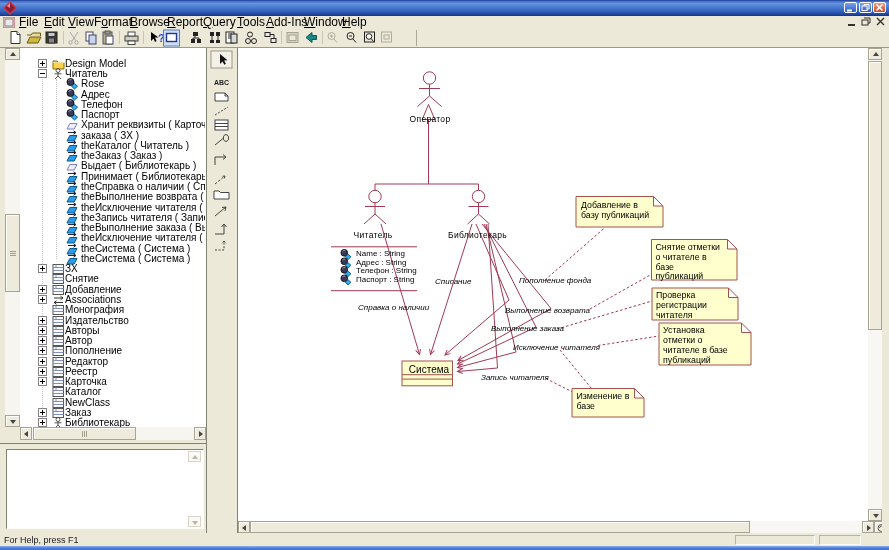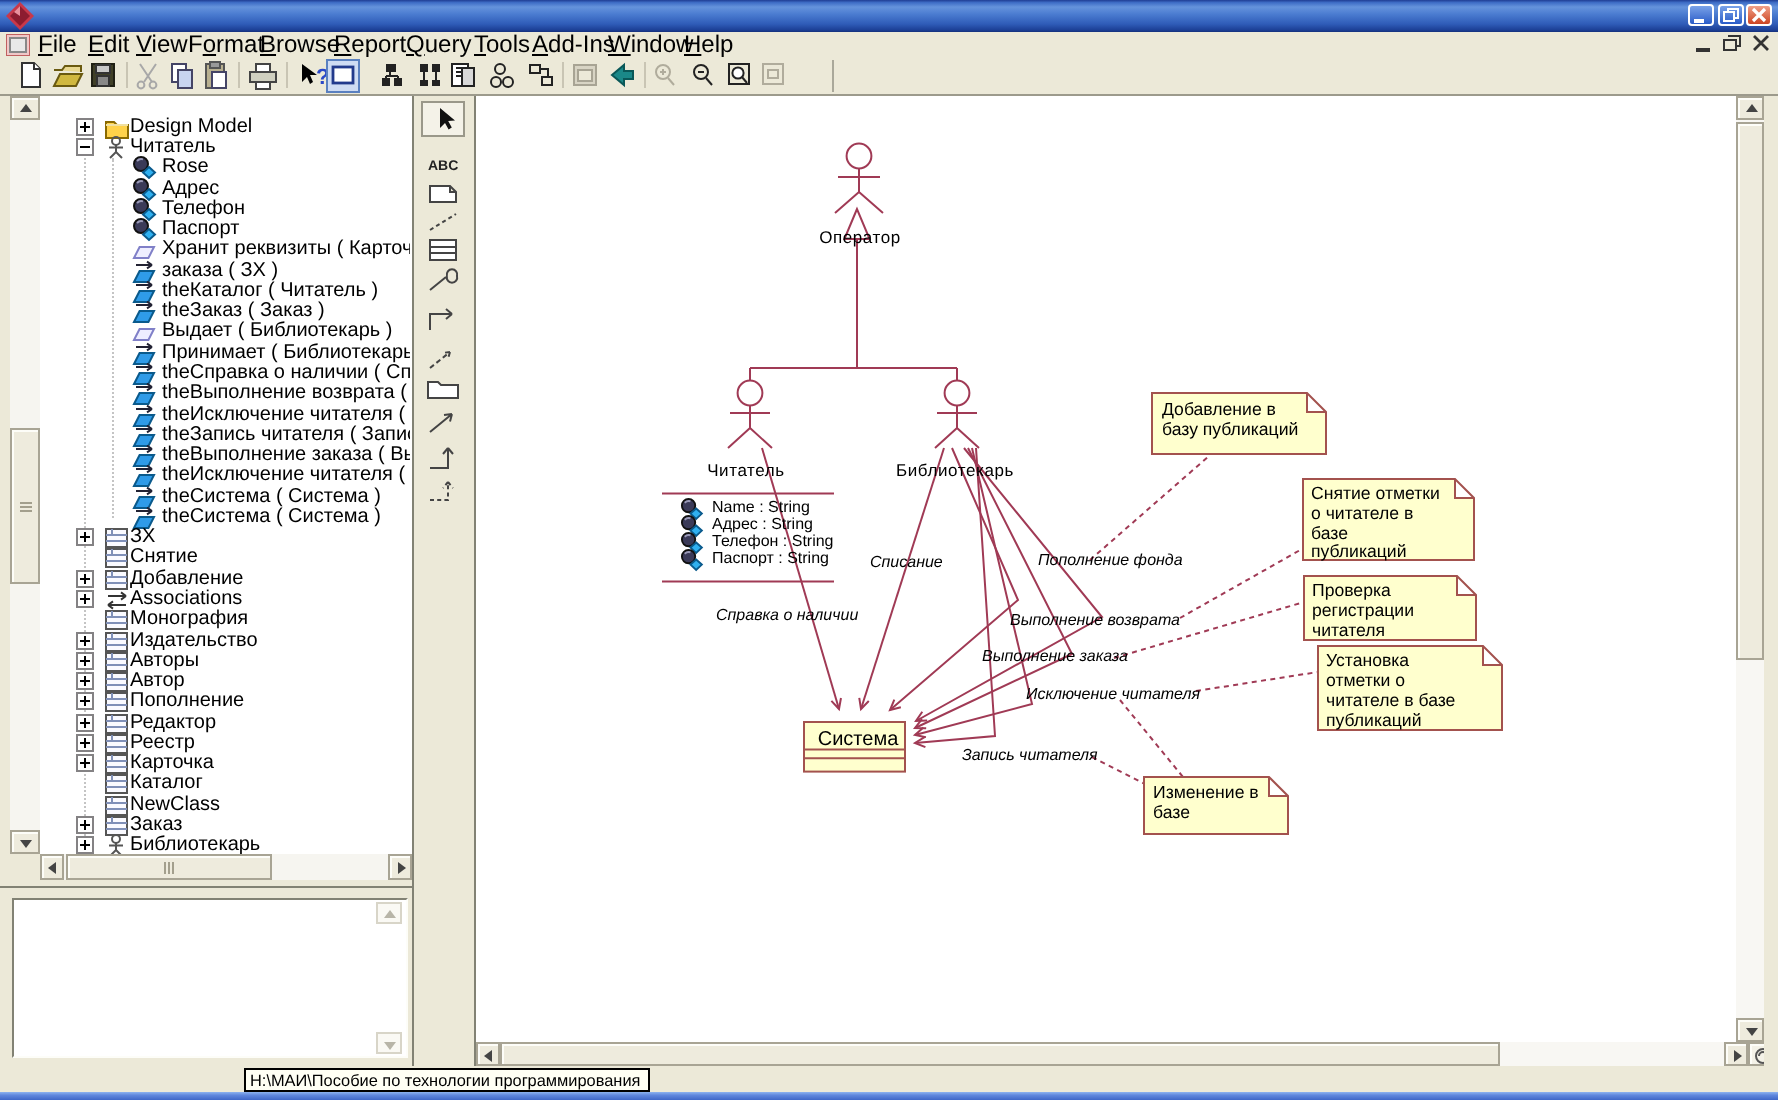--- a/index.html
+++ b/index.html
@@ -641,14 +641,18 @@
       </div>
 </div>
 <div class="sb" style="left:874px;top:521px;width:14px;height:12px;background:#f4f2e8">
       <svg width="11" height="10" style="position:absolute;left:1px;top:1px">
         <circle cx="5.5" cy="5" r="3.5" fill="none" stroke="#555"></circle>
         <path d="M3.5 5 a2 2 0 0 1 4 0" fill="none" stroke="#555"></path>
       </svg>
     </div>
 <div id="rightcol"></div>
 
-<div id="tip">Н:\МАИ\Пособие по технологии программирования</div>
+<div id="status">
+      <span style="position:absolute;left:4px;top:2px">For Help, press F1</span>
+<div style="position:absolute;left:735px;top:2px;width:80px;height:10px;border:1px solid;border-color:#b8b4a4 #fdfdf8 #fdfdf8 #b8b4a4"></div>
+<div style="position:absolute;left:819px;top:2px;width:42px;height:10px;border:1px solid;border-color:#b8b4a4 #fdfdf8 #fdfdf8 #b8b4a4"></div>
+</div>
 <div id="task"></div>
 </div>
 </body></html>

